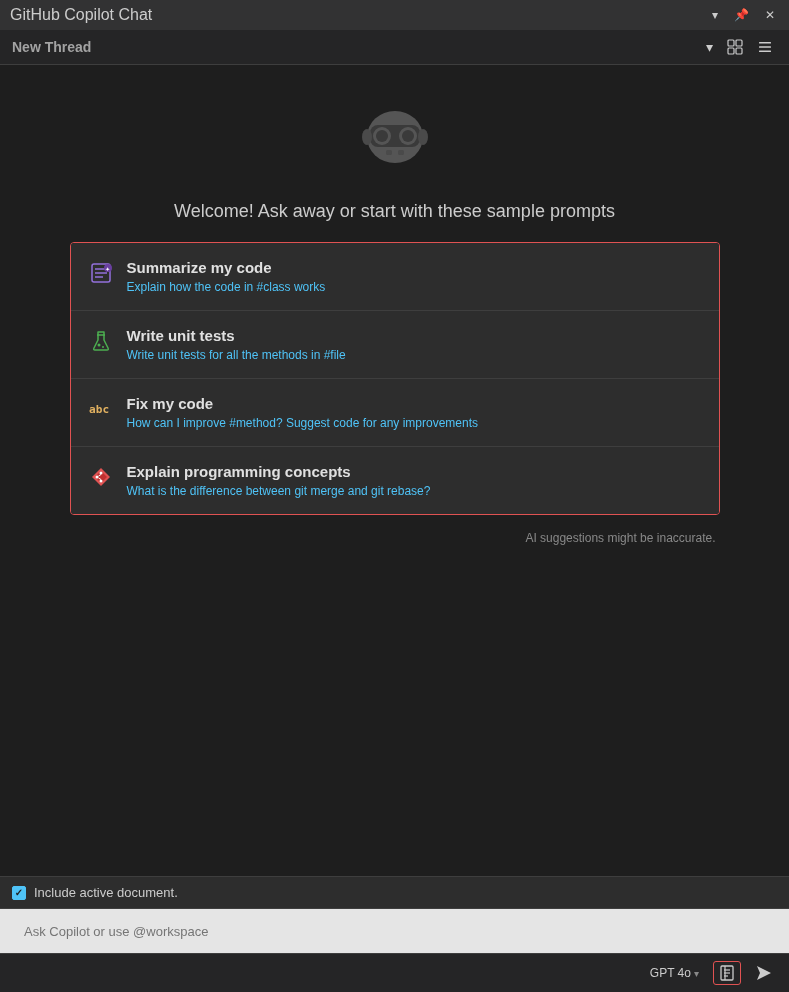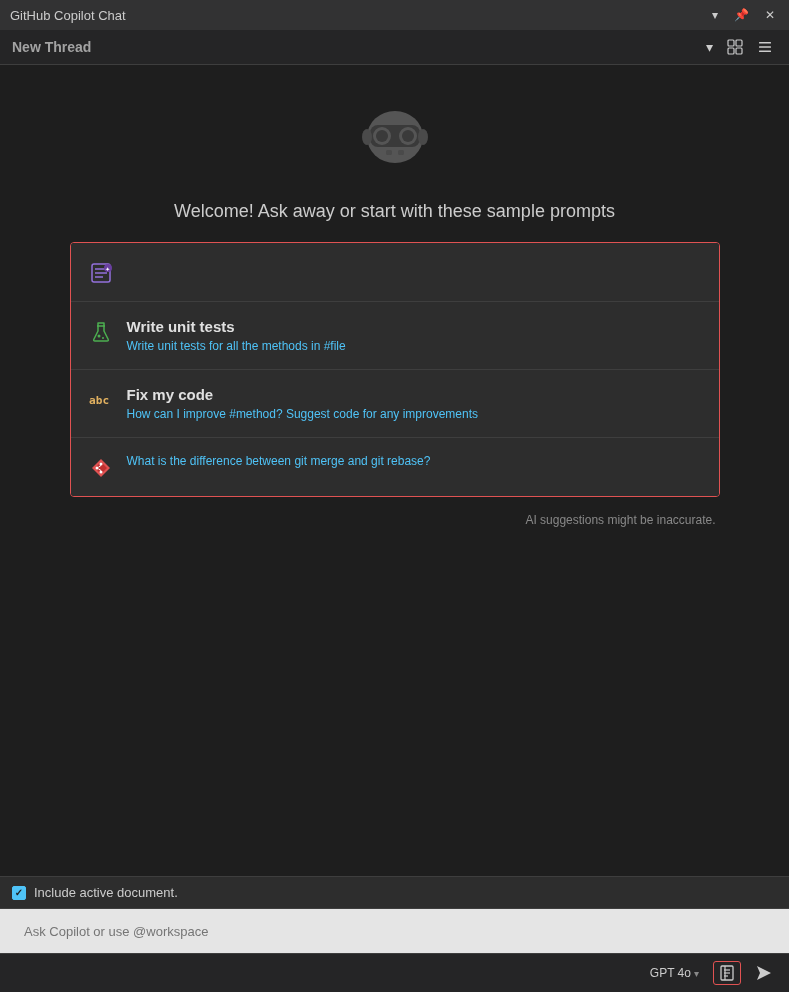--- a/index.html
+++ b/index.html
@@ -24,21 +24,21 @@
       background: #323233;
       height: 30px;
       display: flex;
       align-items: center;
       justify-content: space-between;
       padding: 0 10px;
       flex-shrink: 0;
     }
 
     .title-bar-title {
-      font-size: 13px;
+      font-size: 16px;
       color: #cccccc;
     }
 
     .title-bar-controls {
       display: flex;
       gap: 8px;
       align-items: center;
     }
 
     .title-bar-btn {
@@ -379,20 +379,24 @@
       <div class="prompt-card-icon icon-summarize">
         <svg width="22" height="22" viewBox="0 0 22 22" fill="none" xmlns="http://www.w3.org/2000/svg">
           <rect x="2" y="2" width="18" height="18" rx="2" fill="none" stroke="#9370db" stroke-width="1.5"></rect>
           <line x1="5" y1="7" x2="17" y2="7" stroke="#9370db" stroke-width="1.5"></line>
           <line x1="5" y1="11" x2="17" y2="11" stroke="#9370db" stroke-width="1.5"></line>
           <line x1="5" y1="15" x2="13" y2="15" stroke="#9370db" stroke-width="1.5"></line>
           <circle cx="18" cy="6" r="4" fill="#6a3fa0"></circle>
           <text x="15.5" y="8.5" font-size="5" fill="white" font-weight="bold">✦</text>
         </svg>
       </div>
+      <div class="prompt-card-content">
+        <div class="prompt-card-title">Summarize my code</div>
+        <div class="prompt-card-desc">Explain how the code in #class works</div>
+      </div>
     </div>
 
     <div class="prompt-card">
       <div class="prompt-card-icon icon-test">
         <svg width="22" height="22" viewBox="0 0 22 22" fill="none" xmlns="http://www.w3.org/2000/svg">
 
           <path d="M8 2 L8 10 L4 18 Q3 20 5 20 L17 20 Q19 20 18 18 L14 10 L14 2 Z" fill="none" stroke="#4caf50" stroke-width="1.5" stroke-linejoin="round"></path>
           <line x1="7" y1="5" x2="15" y2="5" stroke="#4caf50" stroke-width="1.5"></line>
           <circle cx="9" cy="15" r="1.5" fill="#4caf50"></circle>
           <circle cx="13" cy="17" r="1" fill="#4caf50"></circle>
@@ -425,20 +429,21 @@
           <polygon points="11,5 17,11 11,17 5,11" fill="#c03030"></polygon>
 
           <circle cx="11" cy="7" r="1.5" fill="white"></circle>
           <circle cx="7" cy="11" r="1.5" fill="white"></circle>
           <circle cx="11" cy="15" r="1.5" fill="white"></circle>
           <line x1="11" y1="8.5" x2="8.5" y2="10" stroke="white" stroke-width="1"></line>
           <line x1="8.5" y1="12" x2="11" y2="13.5" stroke="white" stroke-width="1"></line>
         </svg>
       </div>
       <div class="prompt-card-content">
+        <div class="prompt-card-title">Explain programming concepts</div>
         <div class="prompt-card-desc">What is the difference between git merge and git rebase?</div>
       </div>
     </div>
 
   </div>
 
   <div class="disclaimer">AI suggestions might be inaccurate.</div>
 
 </div>
 

